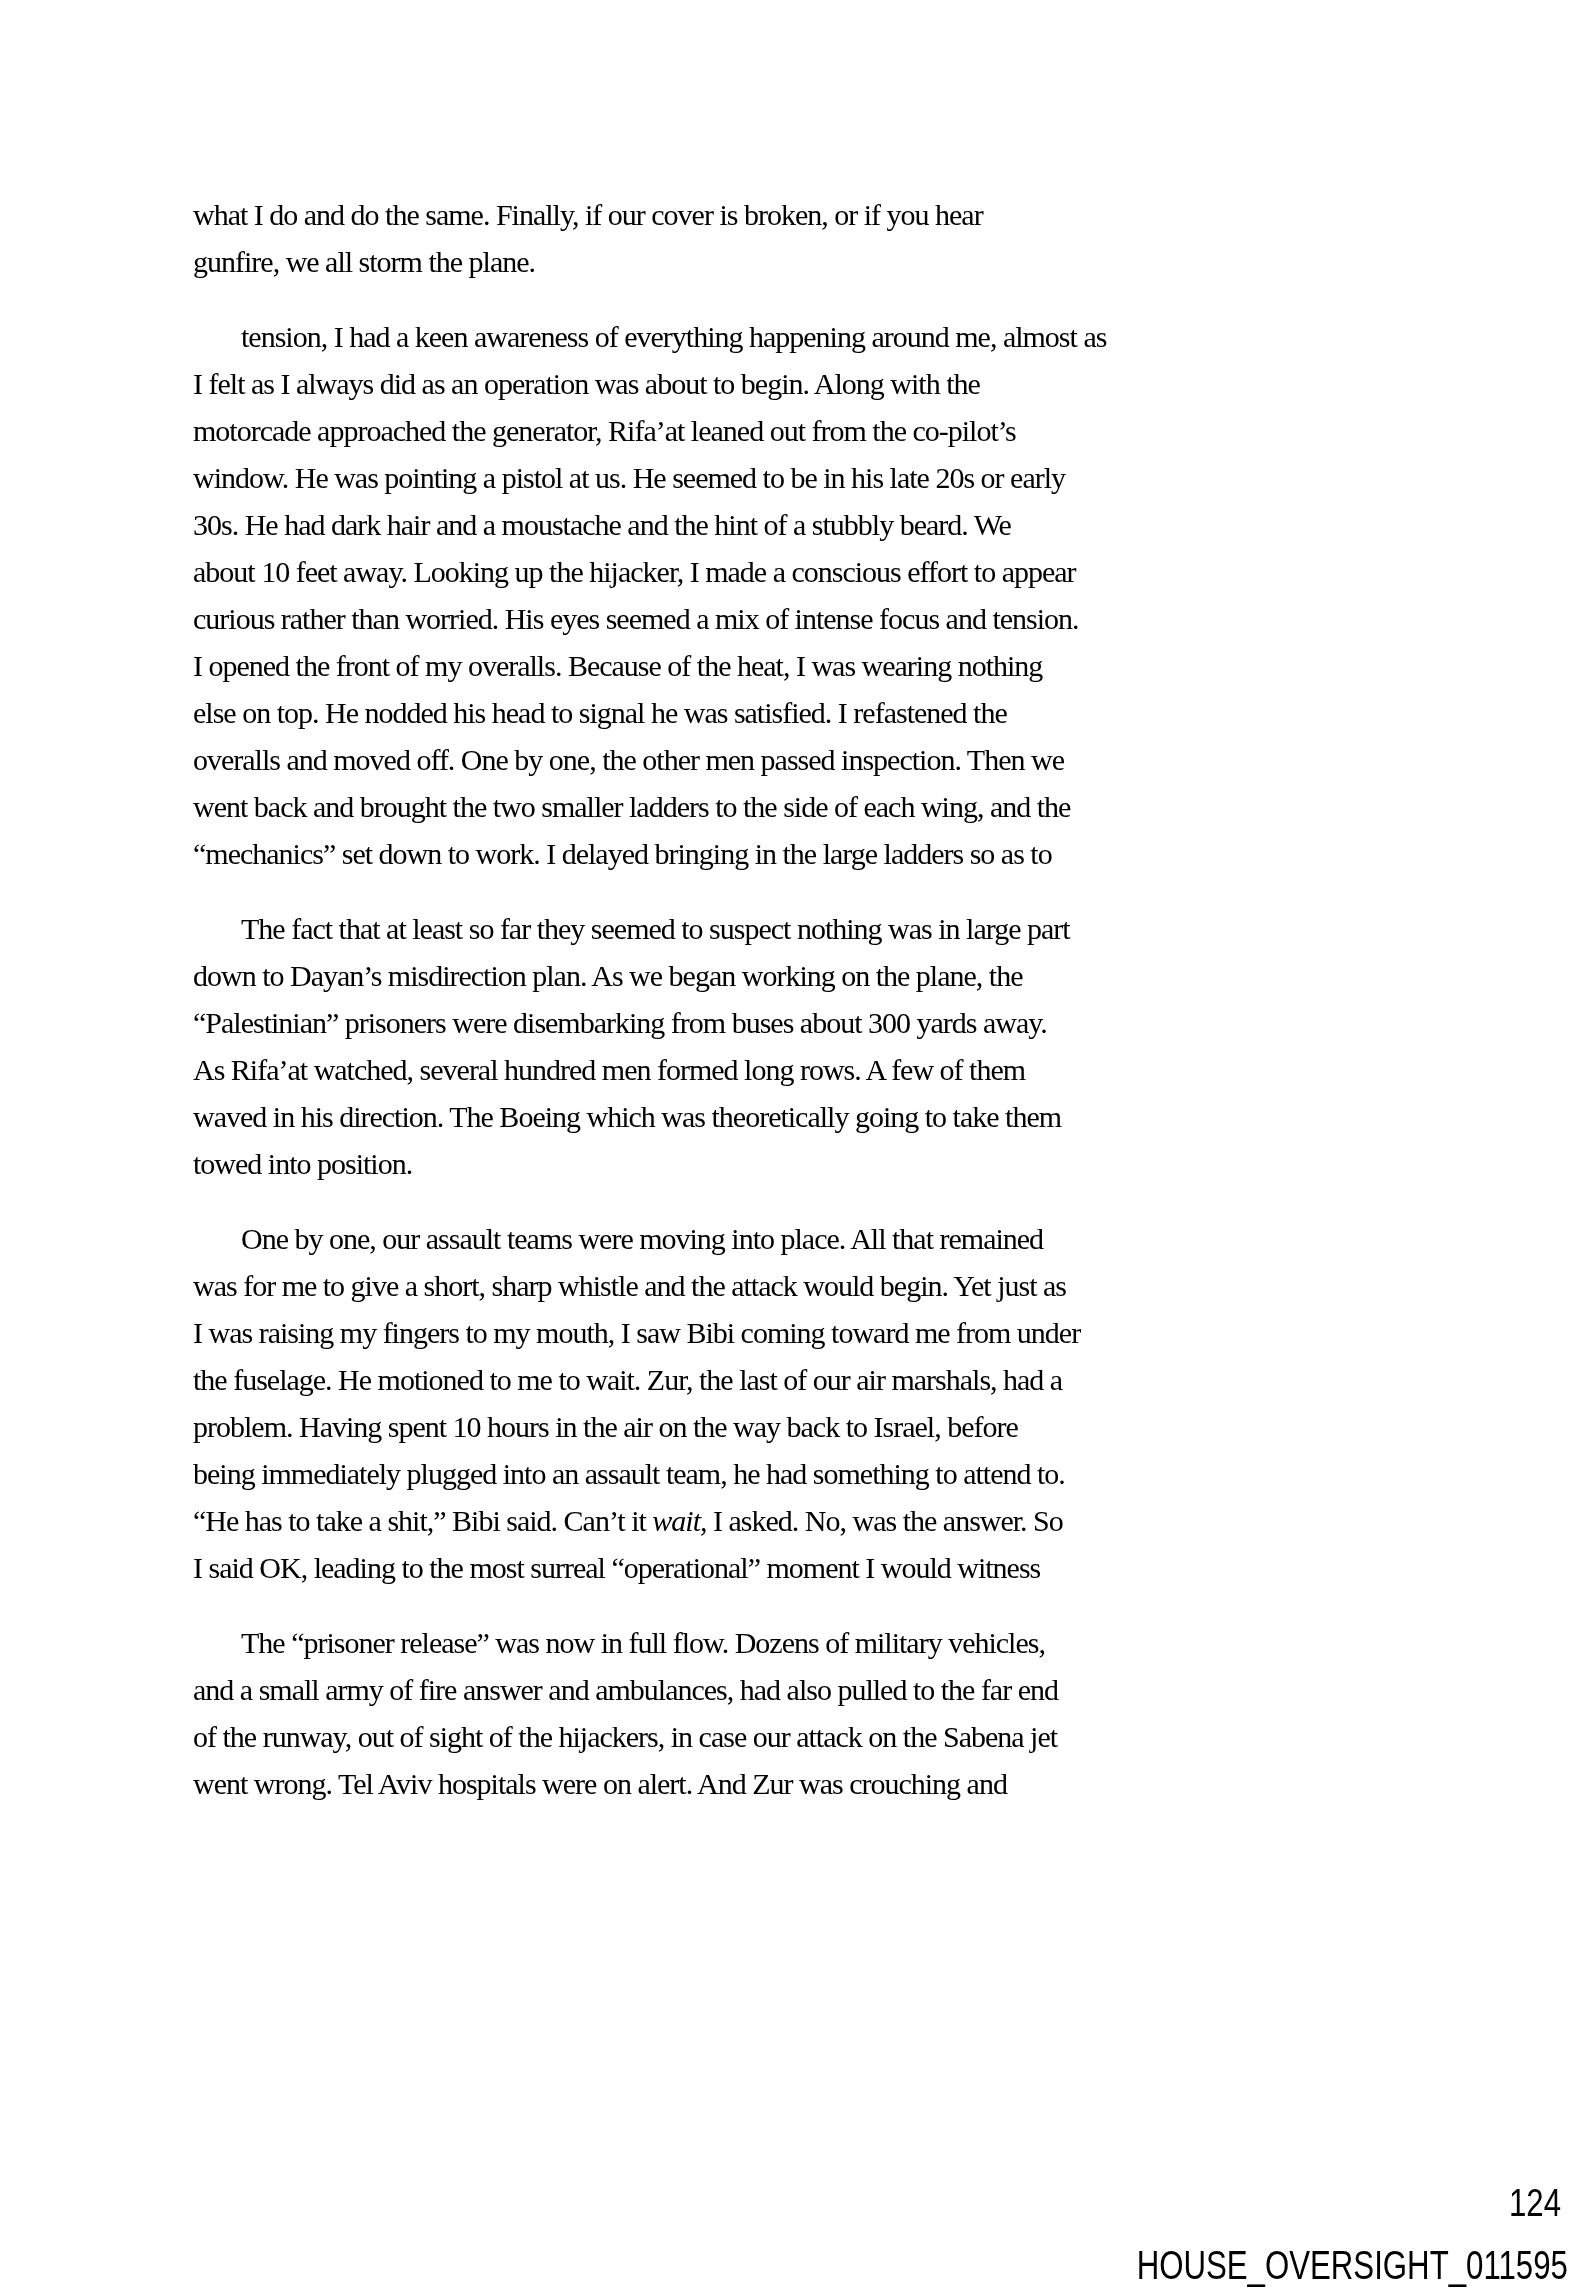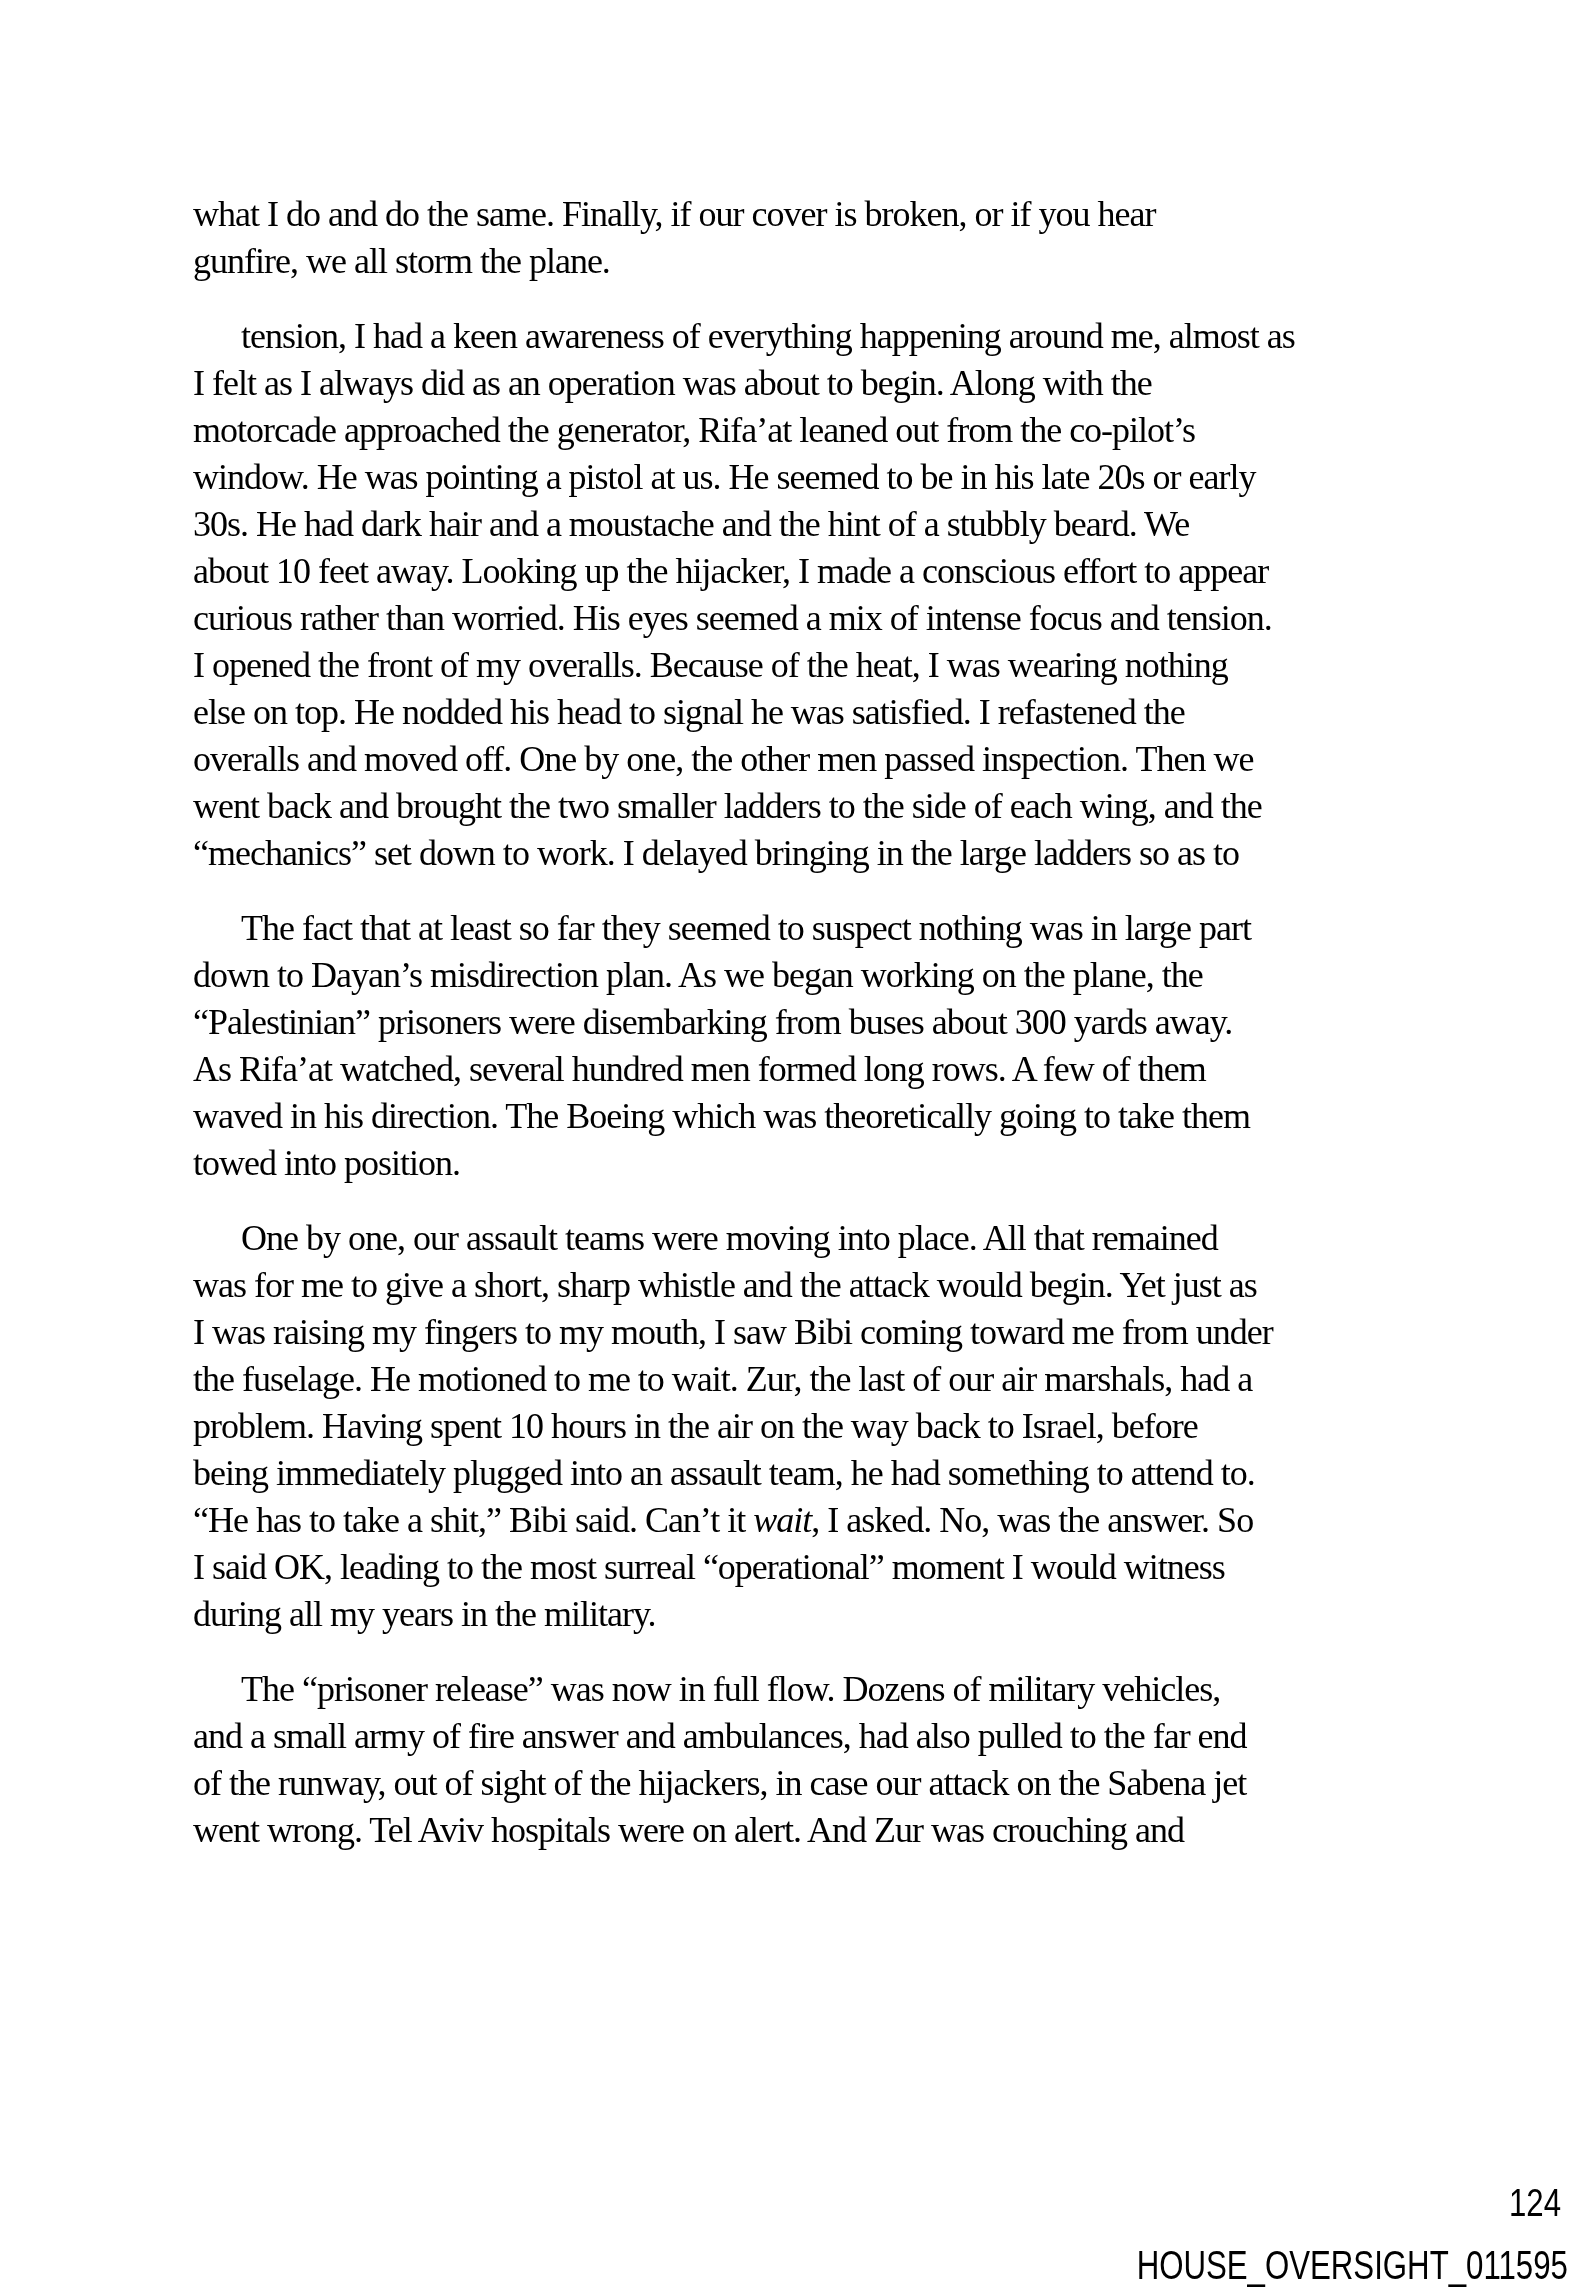--- a/index.html
+++ b/index.html
@@ -19,21 +19,21 @@
     left: 0; top: 0;
     width: 1591px;
     height: 2295px;
     background: #ffffff;
   }
   .text-block {
     position: absolute;
     left: 193px;
     top: 191px;
     color: #000000;
-    font-size: 36px;
+    font-size: 30px;
     line-height: 47px;
     letter-spacing: -1px;
     white-space: nowrap;
   }
   .para { margin: 0; }
   .para + .para { margin-top: 28px; }
   .para.indent .line:first-child { padding-left: 48px; }
   .line { height: 47px; }
   .line i { font-style: italic; }
   .footer-text {
@@ -92,21 +92,20 @@
       </div>
       <div class="para indent">
         <div class="line"><span>One by one, our assault teams were moving into place. All that remained</span></div>
         <div class="line"><span>was for me to give a short, sharp whistle and the attack would begin. Yet just as</span></div>
         <div class="line"><span>I was raising my fingers to my mouth, I saw Bibi coming toward me from under</span></div>
         <div class="line"><span>the fuselage. He motioned to me to wait. Zur, the last of our air marshals, had a</span></div>
         <div class="line"><span>problem. Having spent 10 hours in the air on the way back to Israel, before</span></div>
         <div class="line"><span>being immediately plugged into an assault team, he had something to attend to.</span></div>
         <div class="line"><span>“He has to take a shit,” Bibi said. Can’t it </span><i>wait</i><span>, I asked. No, was the answer. So</span></div>
         <div class="line"><span>I said OK, leading to the most surreal “operational” moment I would witness</span></div>
-        <div class="line"><span>during all my years in the military.</span></div>
       </div>
       <div class="para indent">
         <div class="line"><span>The “prisoner release” was now in full flow. Dozens of military vehicles,</span></div>
         <div class="line"><span>and a small army of fire answer and ambulances, had also pulled to the far end</span></div>
         <div class="line"><span>of the runway, out of sight of the hijackers, in case our attack on the Sabena jet</span></div>
         <div class="line"><span>went wrong. Tel Aviv hospitals were on alert. And Zur was crouching and</span></div>
       </div>
     </div>
   <div class="footer-text page-number">124</div>
   <div class="footer-text bates">HOUSE_OVERSIGHT_011595</div>

